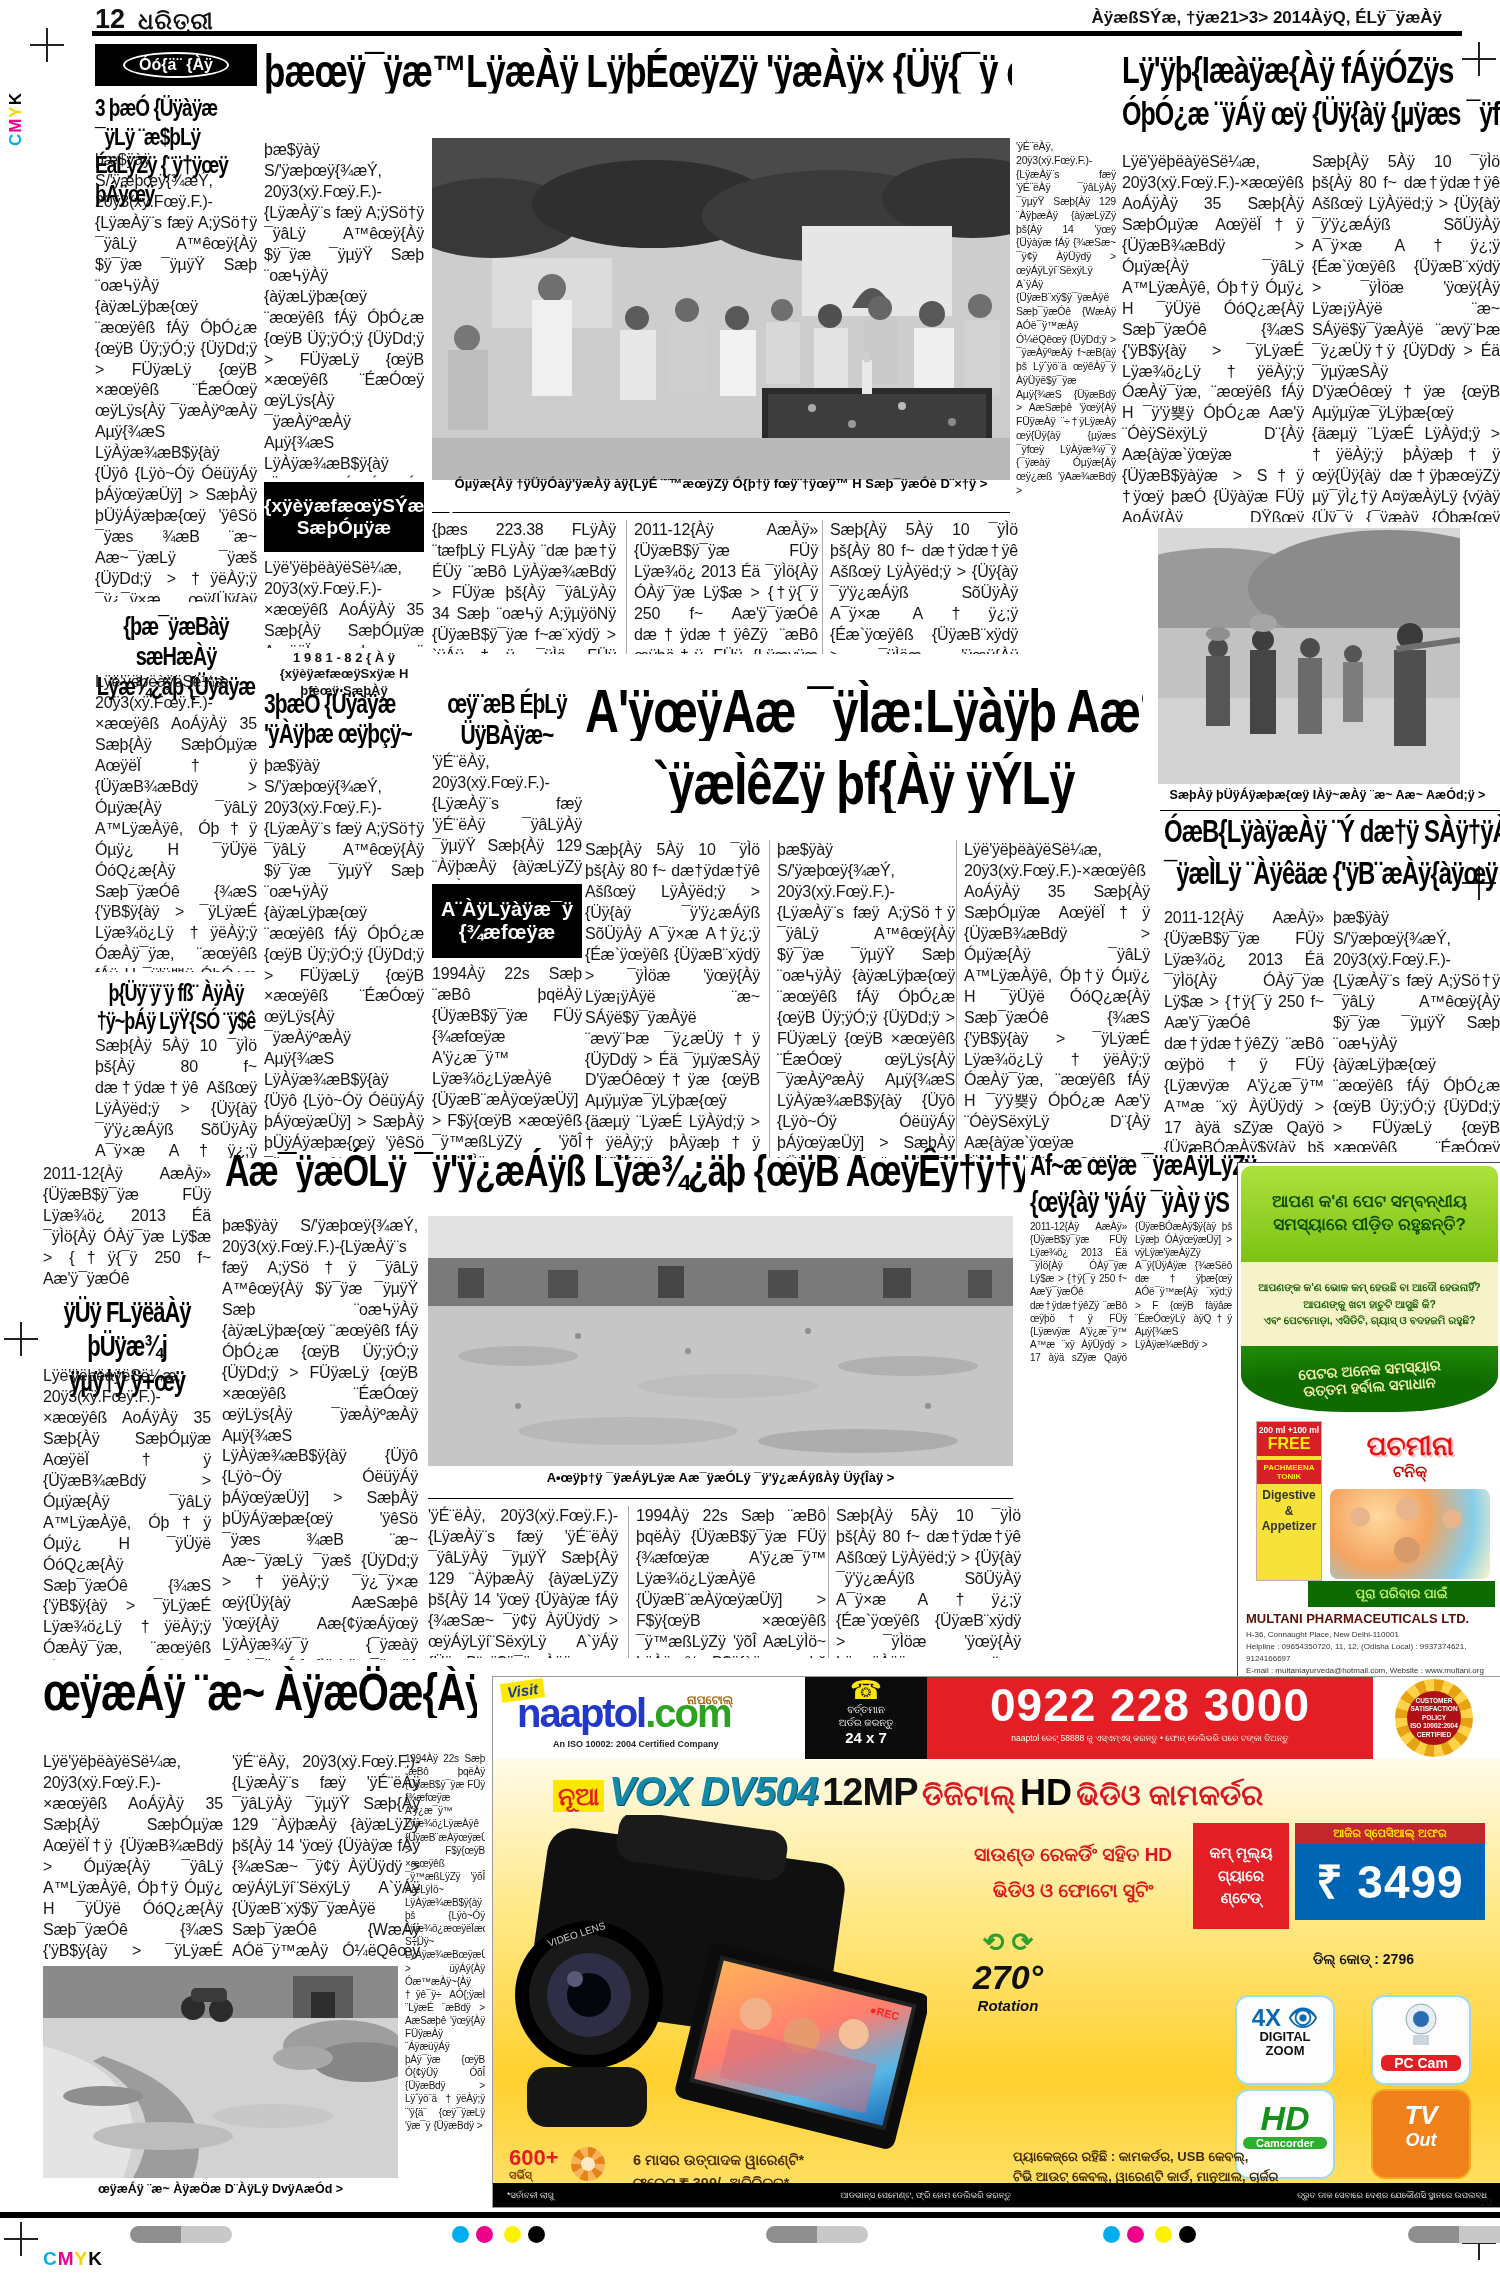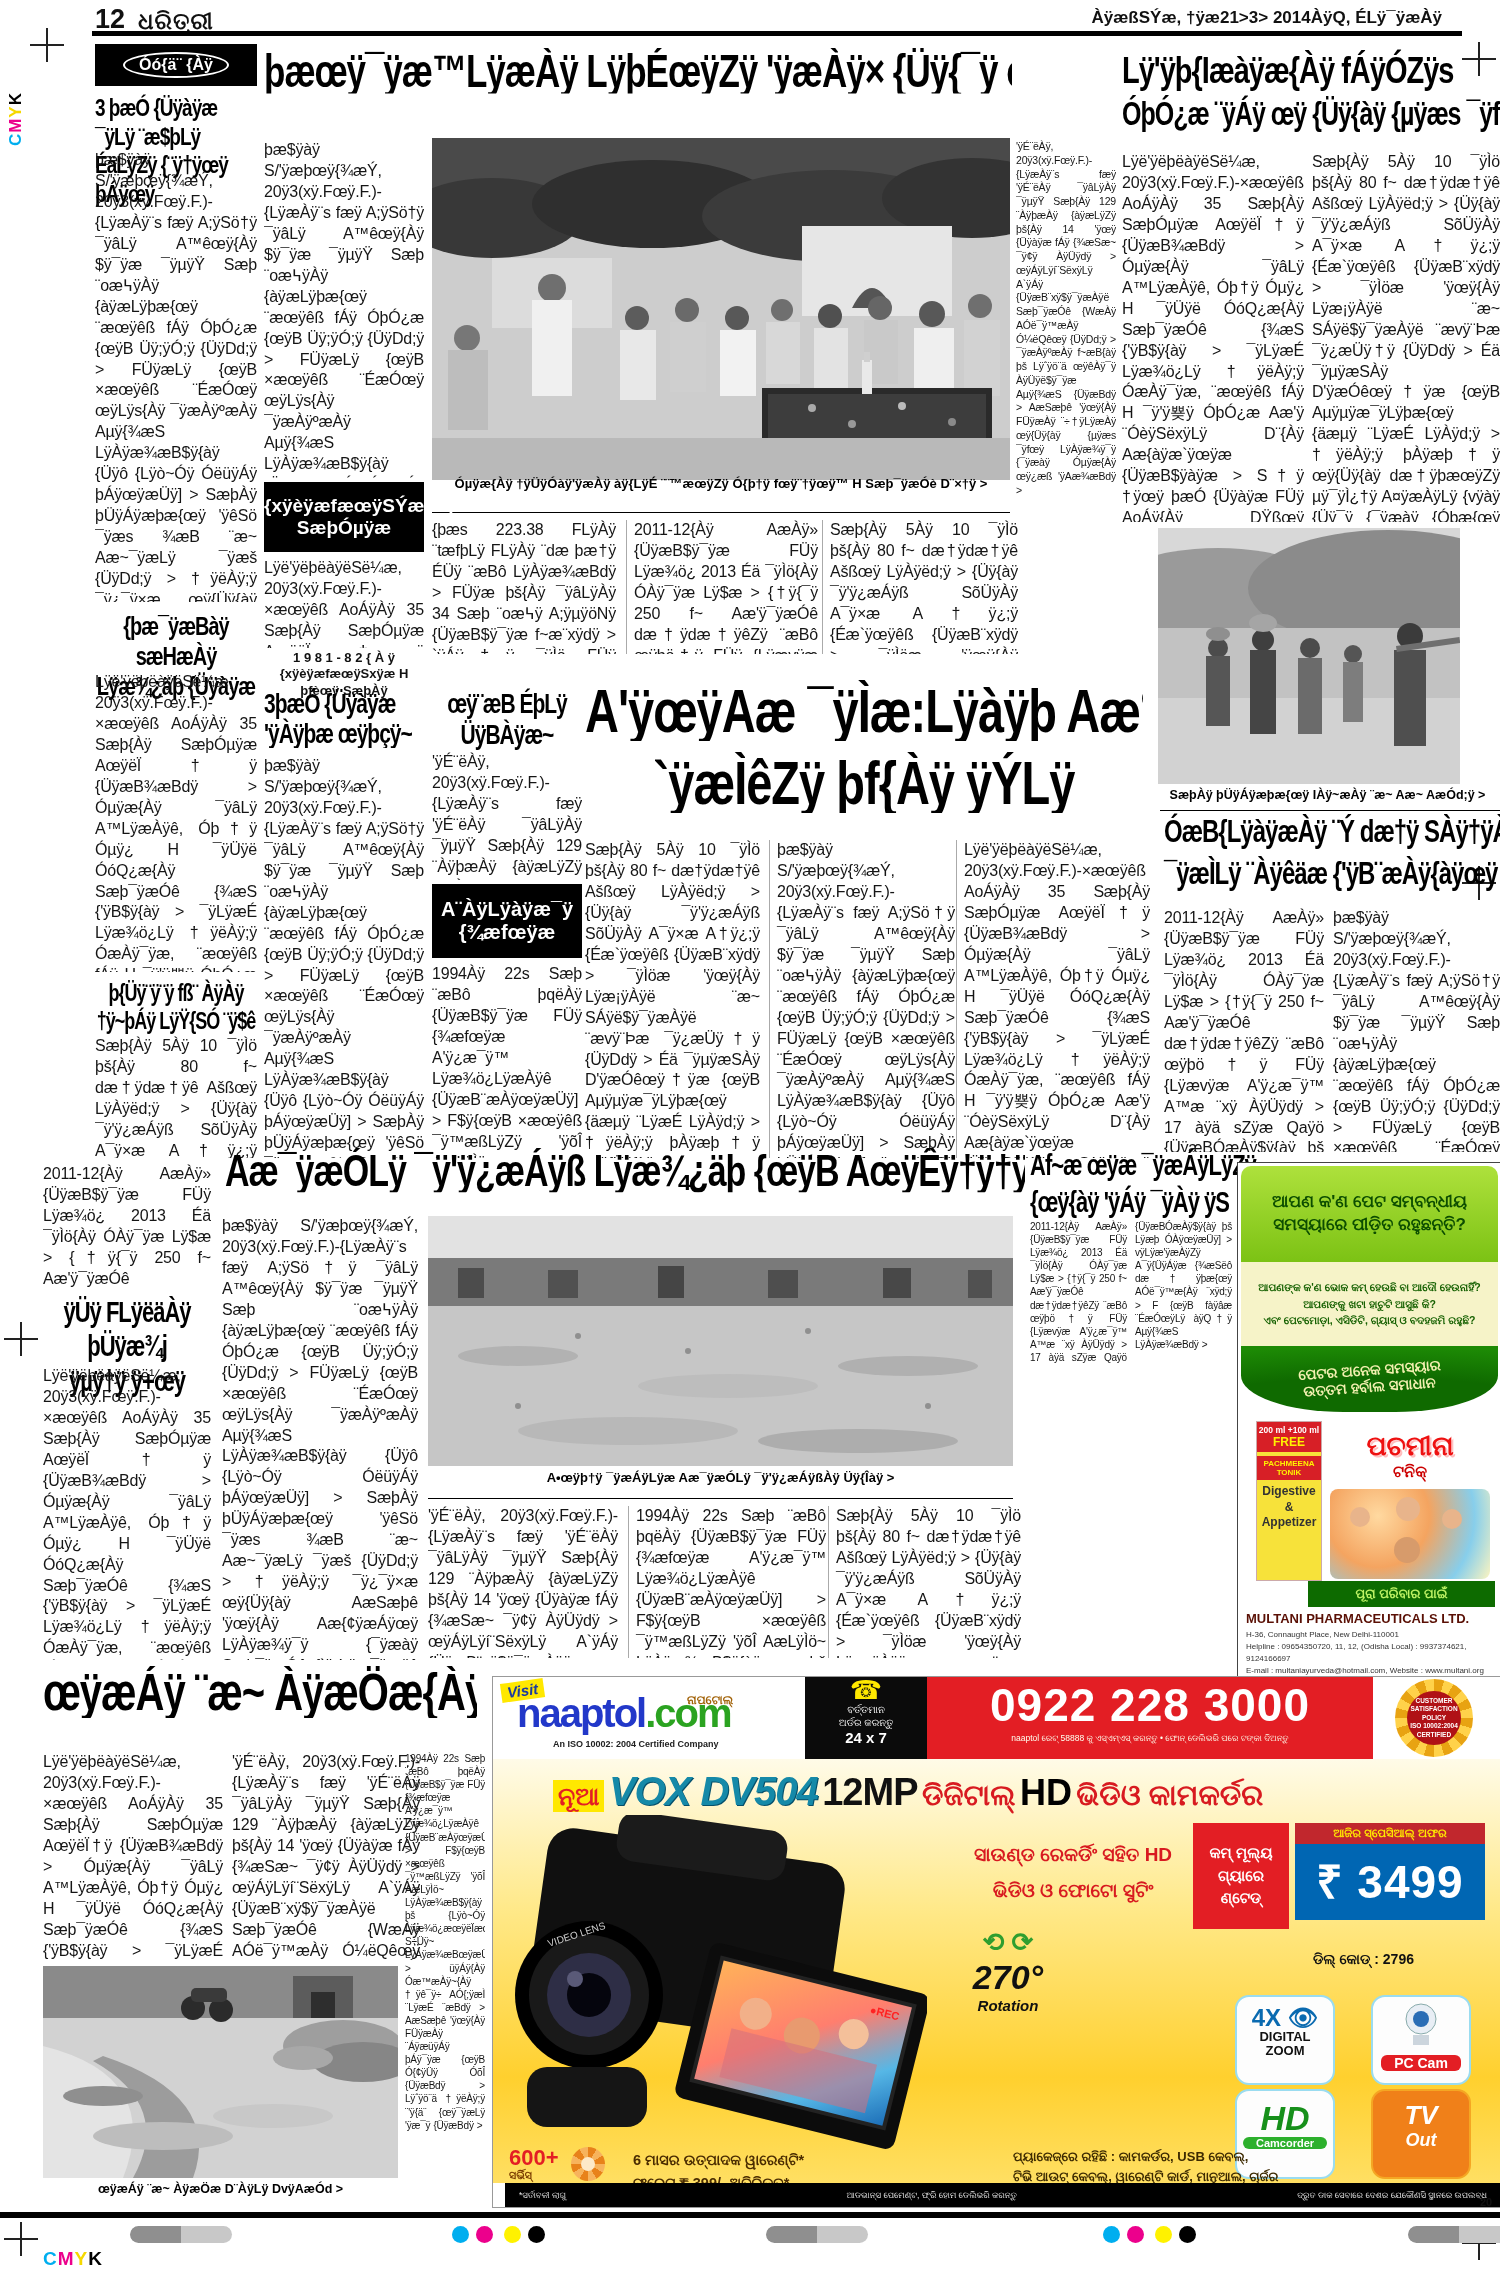--- a/index.html
+++ b/index.html
@@ -38,21 +38,21 @@
   #multani .gtop div{color:#0c4d00;font-weight:bold;font-size:17px;text-align:center;line-height:1.35;}
   #multani .cream{position:absolute;left:3px;top:99px;right:3px;height:84px;background:#f6f3c8;
            display:flex;flex-direction:column;justify-content:center;border-bottom:0;}
   #multani .cream div{color:#156000;font-weight:bold;font-size:10.5px;text-align:center;line-height:1.6;}
   #multani .dkband{position:absolute;left:3px;top:183px;right:3px;height:66px;
            background:radial-gradient(ellipse 150% 120% at 50% 120%, #0f6a00 60%, #1d8a05 100%);
            border-radius:0 0 40% 40%/0 0 55% 55%;display:flex;flex-direction:column;justify-content:center;}
   #multani .dkband div{color:#f3f0b0;font-weight:bold;font-size:14.5px;text-align:center;transform:rotate(-4deg);}
   .packbox{position:absolute;left:18px;top:258px;width:64px;height:158px;background:#f7e23a;border:1px solid #caa;}
   .packbox .pfree{background:#d71f26;color:#fff;text-align:center;font-size:8.5px;font-weight:bold;padding:3px 1px;}
-  .packbox .pfree b{display:block;font-size:12px;color:#fff200;}
+  .packbox .pfree b{display:block;font-size:16px;color:#fff200;}
   .packbox .pname{background:#d71f26;color:#fff200;margin-top:4px;text-align:center;font-size:8px;font-weight:bold;padding:3px 1px;}
   .packbox .pdig{color:#333;text-align:center;font-size:12px;font-weight:bold;margin-top:4px;line-height:1.3;}
   #multani .logo{position:absolute;left:92px;top:268px;width:160px;text-align:center;color:#e11;
         font-weight:bold;font-size:27px;text-shadow:0 0 2px #fff,2px 2px 0 #fbb;}
   #multani .logosub{position:absolute;left:92px;top:300px;width:160px;text-align:center;color:#c00;font-weight:bold;font-size:16px;}
   #multani .family{position:absolute;left:92px;top:326px;width:160px;height:90px;border-radius:8px;
         background:radial-gradient(circle at 30% 30%,#ffd9a0,#f4a460 40%,#87ceeb 75%,#fdf5c0);}
   #multani .family i{position:absolute;border-radius:50%;background:#e8b48b;}
   #multani .fband{position:absolute;left:70px;top:418px;right:6px;height:26px;background:#0d6b00;
         color:#bef264;font-weight:bold;font-size:13px;text-align:center;line-height:26px;}
@@ -109,21 +109,21 @@
   .ftv{background:#f08019;border:2px solid #f5a623;}
   .ftv .tv{color:#fff;font-size:26px;font-style:italic;line-height:1.1;}
   .ftv .out{color:#fff;font-size:18px;font-style:italic;}
   .svc{position:absolute;left:16px;top:388px;color:#e31e24;font-weight:bold;font-size:22px;line-height:1;}
   .svc small{display:block;color:#7a3c00;font-size:11px;font-weight:bold;line-height:1.2;}
   .gear{position:absolute;left:78px;top:388px;width:34px;height:34px;border-radius:50%;
        background:repeating-conic-gradient(#e8821a 0 30deg,#f7b35c 30deg 60deg);}
   .gear:after{content:"";position:absolute;left:10px;top:10px;width:14px;height:14px;border-radius:50%;background:#fde9c8;}
   .warr{position:absolute;left:140px;top:390px;color:#4a2c00;font-weight:bold;font-size:14.5px;line-height:1.6;}
   .pkg{position:absolute;left:520px;top:388px;width:470px;color:#3d2a00;font-weight:bold;font-size:13px;line-height:1.5;}
-  .nstrip{position:absolute;left:12px;bottom:0;right:0;height:24px;background:#000;color:#eee;font-size:8.5px;
+  .nstrip{position:absolute;left:0;bottom:0;right:0;height:24px;background:#000;color:#eee;font-size:8.5px;
        display:flex;align-items:center;justify-content:space-between;padding:0 14px;box-sizing:border-box;}
 </style>
 </head>
 <body>
 
 <div id="page">
 
   <div class="crop" style="left:30px;top:28px;"></div>
   <div class="crop" style="left:1462px;top:42px;"></div>
   <div class="crop" style="left:4px;top:1322px;"></div>

